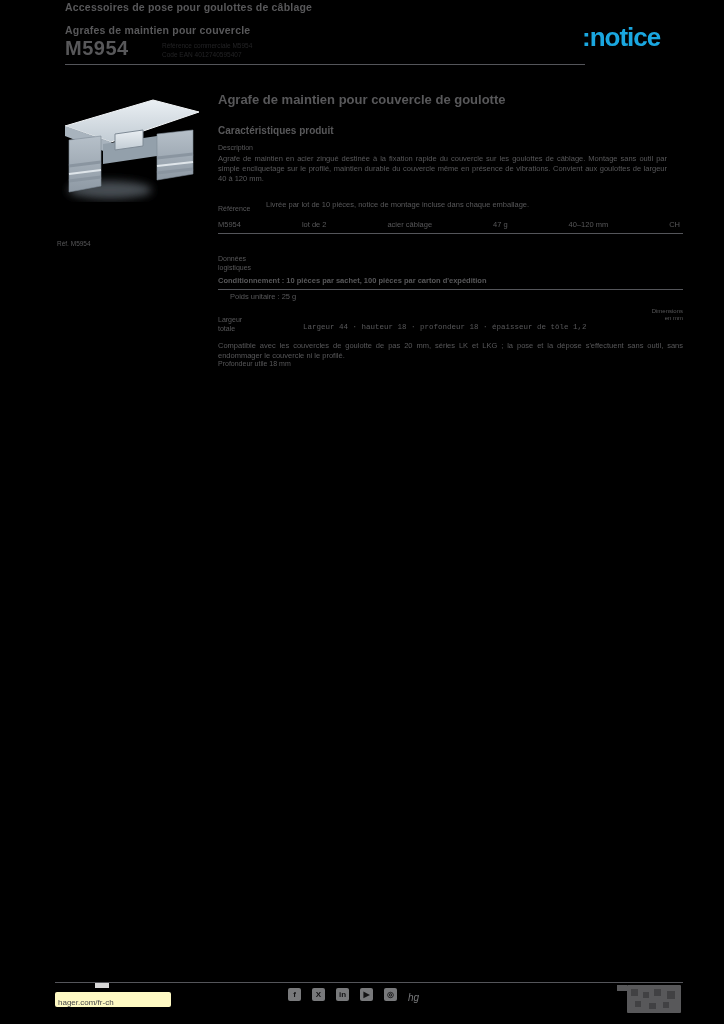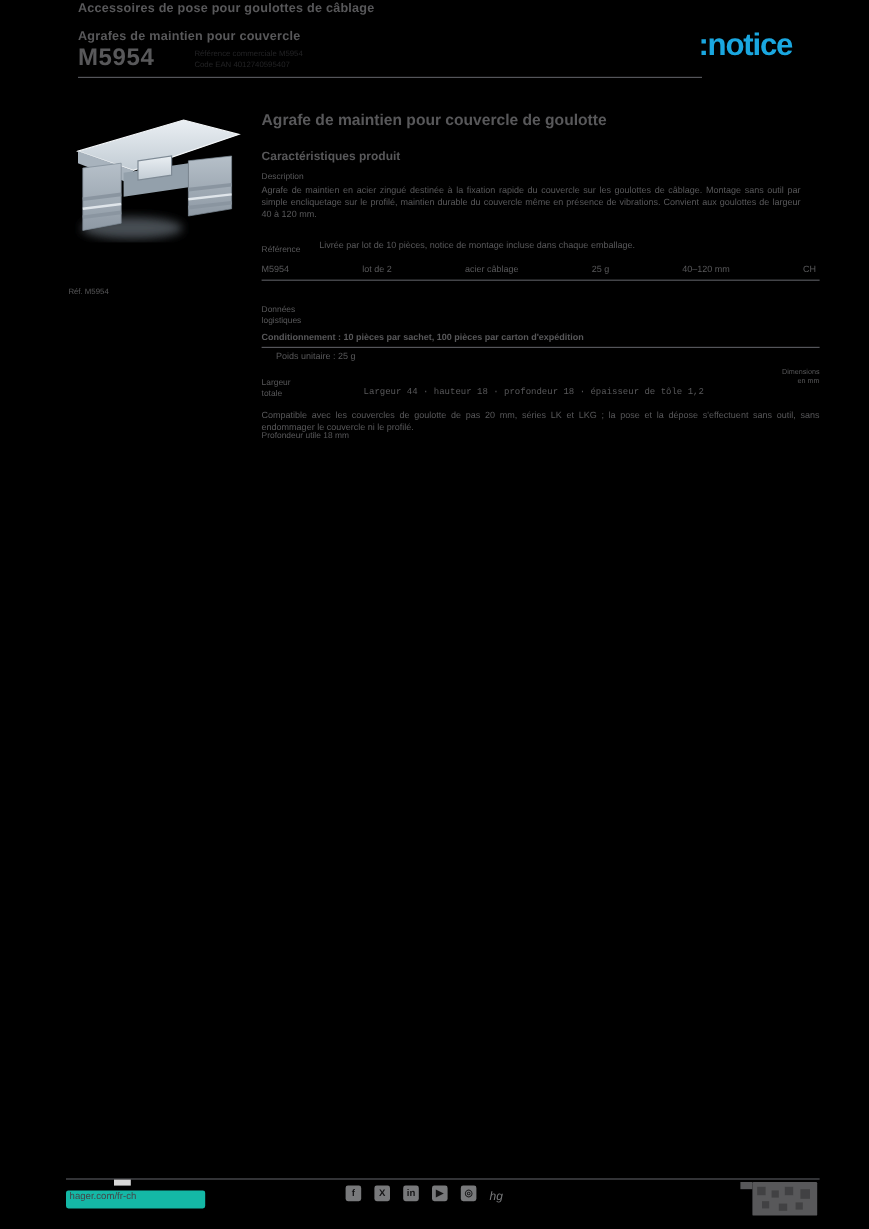--- a/index.html
+++ b/index.html
@@ -16,21 +16,21 @@
   .rule{background:#54555a;height:1px;}
   .t10{font-size:10.5px;letter-spacing:.2px;}
   .t20{font-size:20px;letter-spacing:.5px;}
   .t65{font-size:6.5px;}
   .t7{font-size:7px;}
   .t75{font-size:7.5px;line-height:10px;}
   .t13{font-size:13px;}
   .t10h{font-size:10px;}
   .just{text-align:justify;text-justify:inter-word;}
   .logo{font-size:26px;font-weight:bold;color:#1aa7e0;letter-spacing:-1px;}
-  .sitebox{background:#14b8a6;border-radius:2px;display:flex;align-items:flex-start;padding-left:3px;
+  .sitebox{background:#fef9c3;border-radius:2px;display:flex;align-items:flex-end;padding-left:3px;
            font-size:8px;color:#454548;}
   .chiprow{display:flex;gap:11px;align-items:flex-start;}
   .chip{width:13px;height:13px;background:#78797b;border-radius:2px;display:flex;
         align-items:center;justify-content:center;font-size:8px;font-weight:bold;color:#141415;}
   .mark{font-size:10px;font-style:italic;color:#78797b;position:relative;top:4px;}
   .qr{background:#58585a;border-radius:1px;}
   .qrm{position:absolute;background:#414143;}
   .valrow{display:flex;justify-content:space-between;font-size:7.5px;color:#58585a;}
   .rnote{text-align:right;font-size:6px;line-height:7px;color:#58585a;}
 </style>
@@ -80,21 +80,21 @@
 
 <div class="abs gray t7" style="left:218px;top:144px;">Description</div>
 <div class="abs gray t75 just" style="left:218px;top:154px;width:449px;">Agrafe de maintien en acier zingué destinée à la fixation rapide du couvercle sur les goulottes de câblage. Montage sans outil par simple encliquetage sur le profilé, maintien durable du couvercle même en présence de vibrations. Convient aux goulottes de largeur 40 à 120 mm.</div>
 <div class="abs gray t75 just" style="left:218px;top:200px;width:449px;margin-left:48px;">Livrée par lot de 10 pièces, notice de montage incluse dans chaque emballage.</div>
 <div class="abs gray t7" style="left:218px;top:205px;">Référence</div>
 
 <div class="abs valrow" style="left:218px;top:220px;width:462px;">
   <span>M5954</span>
   <span>lot de 2</span>
   <span>acier câblage</span>
-  <span>25 g</span>
+  <span>47 g</span>
   <span>40–120 mm</span>
   <span>CH</span>
 </div>
 <div class="abs rule" style="left:218px;top:233px;width:465px;"></div>
 
 <div class="abs gray t7" style="left:218px;top:255px;">Données</div>
 <div class="abs gray t7" style="left:218px;top:264px;">logistiques</div>
 <div class="abs gray t75" style="left:218px;top:276px;width:465px;font-weight:bold;">Conditionnement : 10 pièces par sachet, 100 pièces par carton d'expédition</div>
 <div class="abs rule" style="left:218px;top:289px;width:465px;"></div>
 <div class="abs gray t75" style="left:230px;top:292px;">Poids unitaire : 25 g</div>

